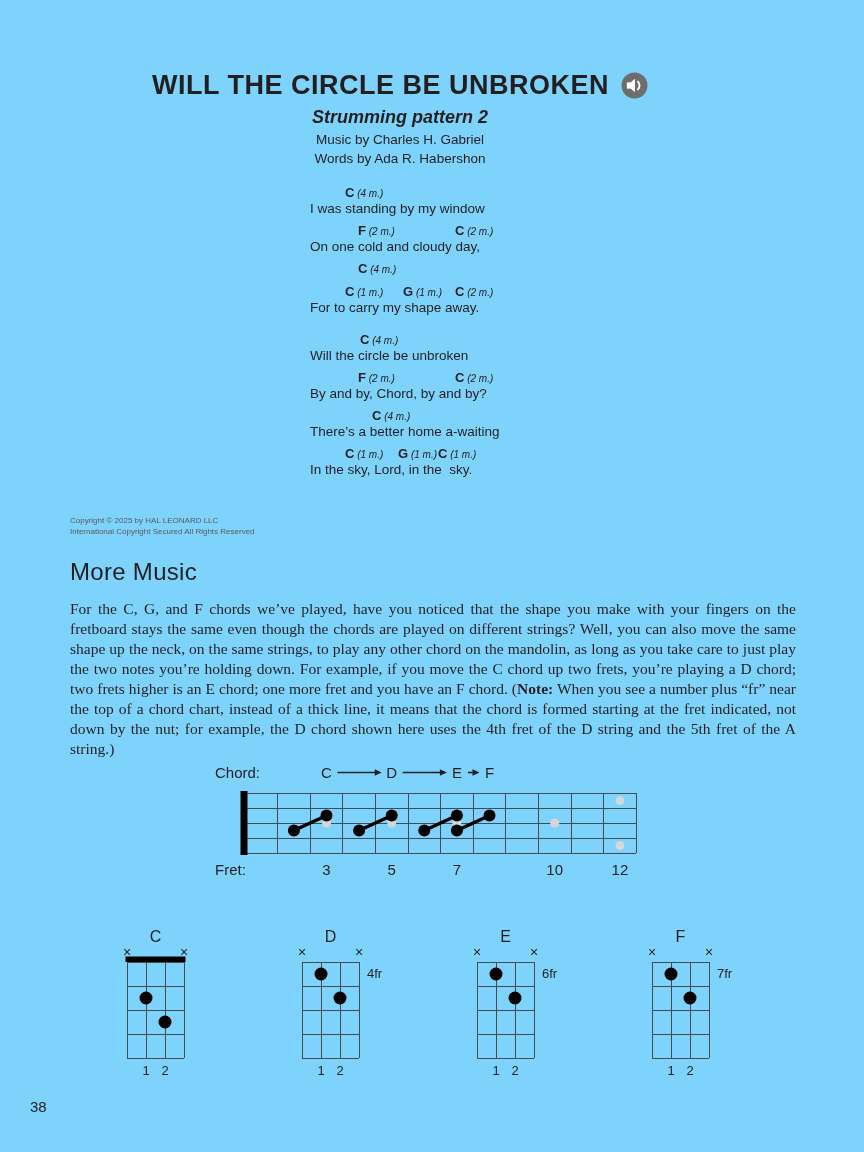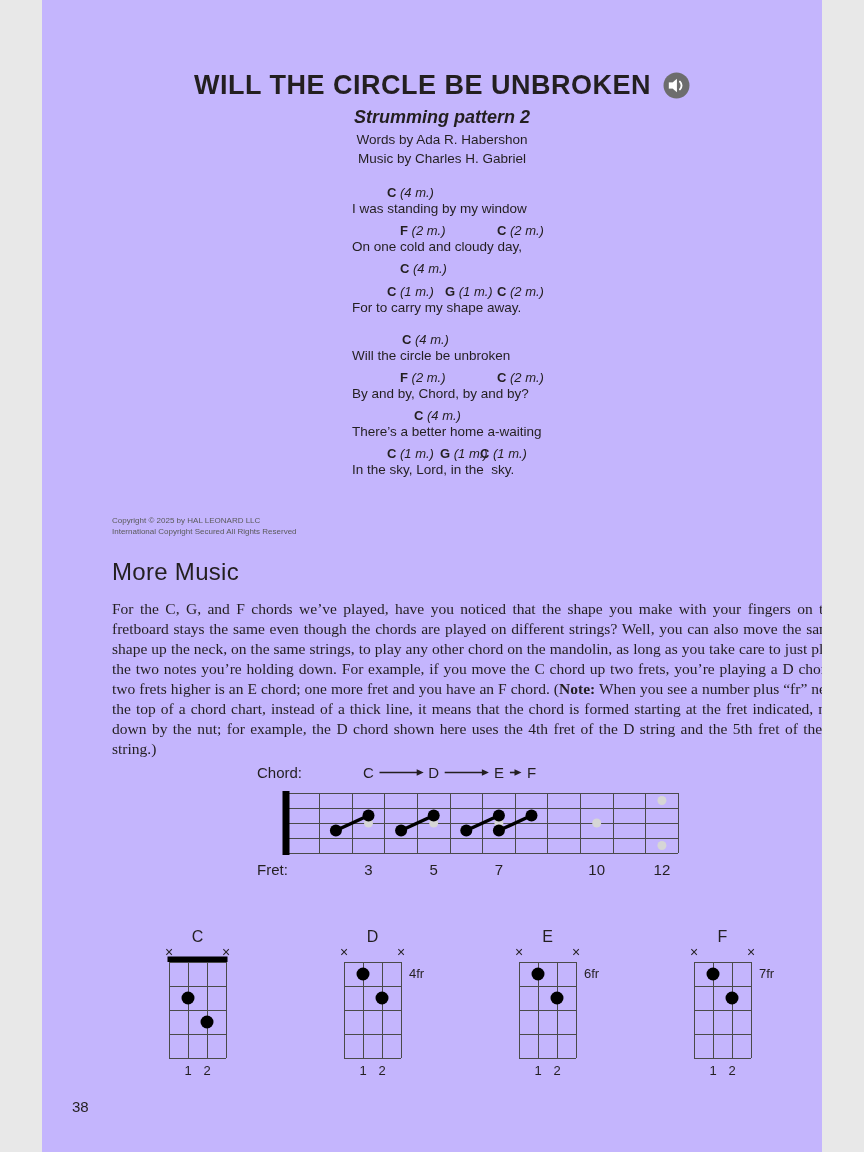--- a/index.html
+++ b/index.html
@@ -1,34 +1,34 @@
 <!DOCTYPE html>
 <html><head>
 <meta charset="utf-8">
 <style>
   html,body{margin:0;padding:0;background:#e8e8e8;}
   .page{
-    position:relative;width:780px;height:1152px;background:#c4b5fd;
+    position:relative;width:864px;height:1152px;background:#7dd3fc;
     margin:0 auto;overflow:hidden;color:#231f20;
     font-family:"Liberation Sans",sans-serif;
   }
   
   .song-header{position:absolute;top:70px;left:0;width:800px;text-align:center;}
   .title-row{display:flex;align-items:center;justify-content:center;gap:12px;}
   .song-title{font-size:27px;font-weight:800;letter-spacing:.5px;margin:0;}
   .subtitle{font-size:18px;font-weight:600;margin-top:6px;font-style:italic;}
   .credit{font-size:13.5px;margin-top:4px;}
   
   .lyrics-block{position:absolute;top:184px;left:310px;width:420px;}
   .verse{margin-bottom:16px;}
   .line{margin-bottom:6px;}
   .chord-row{position:relative;height:17px;}
   .chord{position:absolute;bottom:1px;font-size:13px;white-space:nowrap;}
   .chord b{font-weight:700;}
-  .chord i{font-size:13px;font-weight:400;font-style:italic;margin-top:13px;}
+  .chord i{font-size:10px;font-weight:400;font-style:italic;margin-top:13px;}
   .lyric{font-size:13.5px;line-height:15px;white-space:pre;}
   
   .copyright{position:absolute;top:516px;left:70px;font-size:8px;color:#5a5a5a;line-height:1.35;}
   
   .more-chords{position:absolute;top:558px;left:70px;width:726px;}
   .mc-heading{font-size:24px;font-weight:500;letter-spacing:.3px;margin:0 0 13px 0;}
   .mc-body{
     font-family:Liberation Serif, serif;font-size:15.5px;line-height:20px;
     text-align:justify;margin:0;
   }
@@ -48,22 +48,22 @@
     <div class="title-row">
       <h1 class="song-title">WILL THE CIRCLE BE UNBROKEN</h1>
       <svg width="27" height="27" viewBox="0 0 26 26">
         <circle cx="13" cy="13" r="12.5" fill="#6d6d6d"></circle>
         <rect x="5.6" y="10" width="3.6" height="6" fill="#ffffff"></rect>
         <polygon points="8.6,10.6 13.4,6.4 13.4,19.6 8.6,15.4" fill="#ffffff"></polygon>
         <path d="M16.3,9.2 a5.4,5.4 0 0 1 0,7.6" fill="none" stroke="#ffffff" stroke-width="1.8" stroke-linecap="round"></path>
       </svg>
     </div>
     <div class="subtitle">Strumming pattern 2</div>
+    <div class="credit">Music by Charles H. Gabriel</div>
     <div class="credit">Words by Ada R. Habershon</div>
-    <div class="credit">Music by Charles H. Gabriel</div>
   </div>
 
   <div class="lyrics-block">
       <div class="verse">
         <div class="line">
           <div class="chord-row">
             <span class="chord" style="left: 35px;"><b>C</b><i> (4 m.)</i></span>
           </div>
           <div class="lyric">I was standing by my window</div>
         </div>

